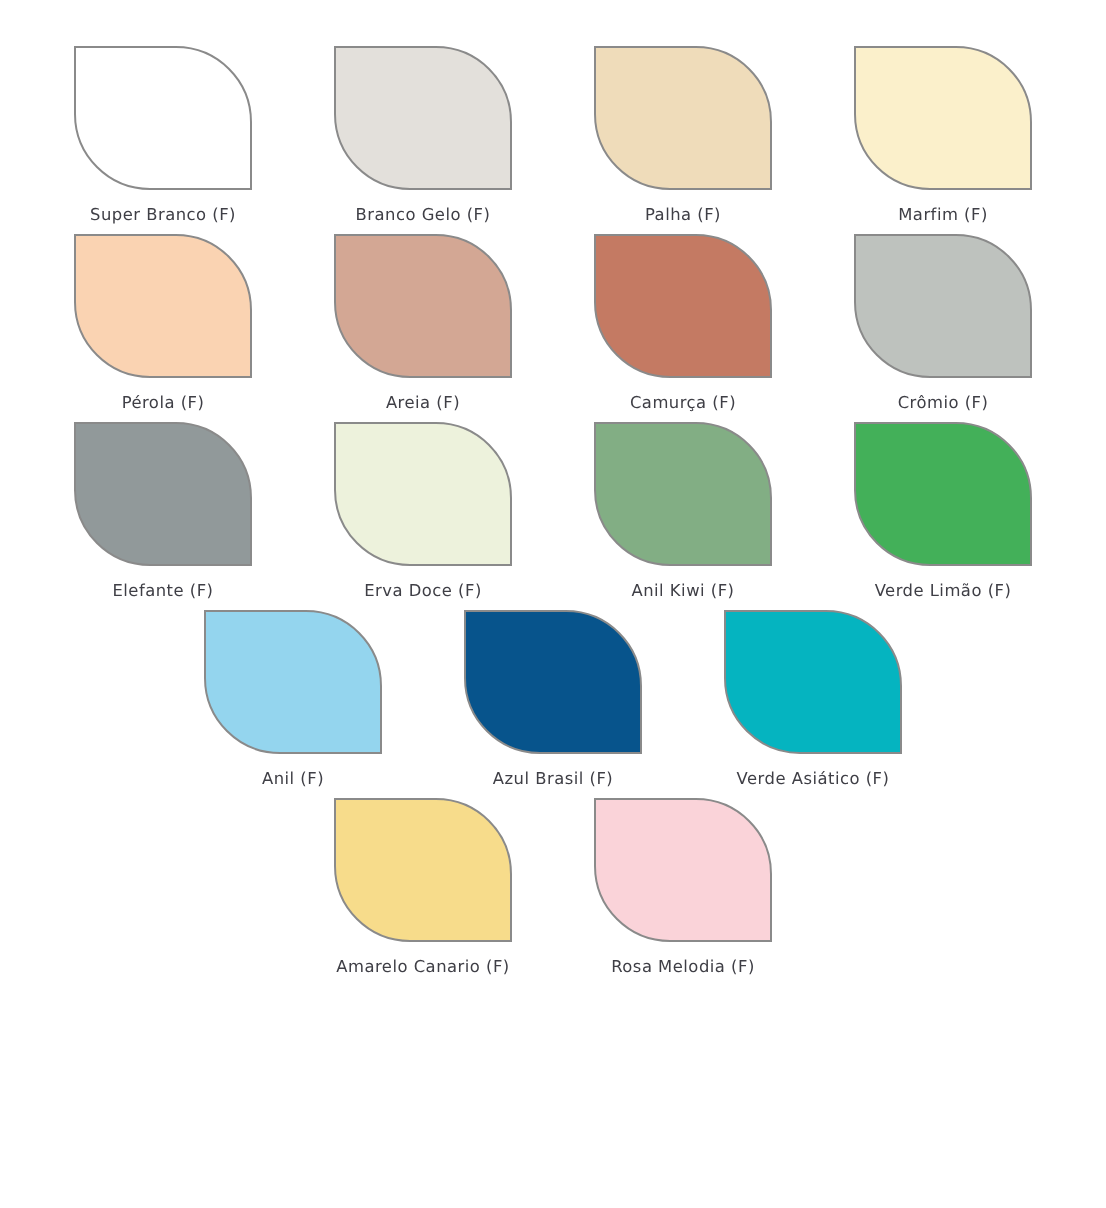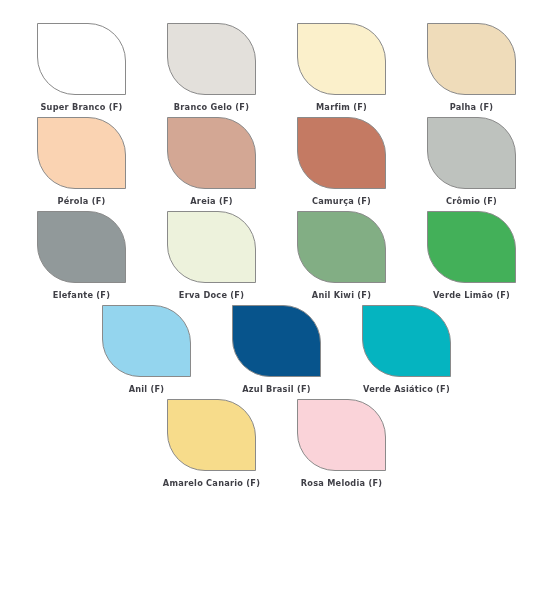--- a/index.html
+++ b/index.html
@@ -22,21 +22,20 @@
     display: flex;
     flex-direction: column;
     align-items: center;
   }
 
   .swatch-row {
     display: flex;
     flex-direction: row;
     justify-content: center;
     width: 100%;
-    font-weight: bold;
   }
 
   .swatch-cell {
     width: 130px;
     display: flex;
     flex-direction: column;
     align-items: center;
     box-sizing: border-box;
   }
 
@@ -83,29 +82,29 @@
         <div class="swatch-label">Super Branco (F)</div>
       </div>
       <div class="swatch-cell">
         <div class="swatch-chip-wrap">
           <div class="swatch-chip" style="background-color: rgb(227, 224, 219); border-color: rgb(138, 138, 138);"></div>
         </div>
         <div class="swatch-label">Branco Gelo (F)</div>
       </div>
       <div class="swatch-cell">
         <div class="swatch-chip-wrap">
+          <div class="swatch-chip" style="background-color: rgb(239, 220, 186); border-color: rgb(138, 138, 138);"></div>
+        </div>
+        <div class="swatch-label">Palha (F)</div>
+      </div>
+      <div class="swatch-cell">
+        <div class="swatch-chip-wrap">
           <div class="swatch-chip" style="background-color: rgb(251, 240, 203); border-color: rgb(138, 138, 138);"></div>
         </div>
         <div class="swatch-label">Marfim (F)</div>
-      </div>
-      <div class="swatch-cell">
-        <div class="swatch-chip-wrap">
-          <div class="swatch-chip" style="background-color: rgb(239, 220, 186); border-color: rgb(138, 138, 138);"></div>
-        </div>
-        <div class="swatch-label">Palha (F)</div>
       </div>
     </div>
     <div class="swatch-row">
       <div class="swatch-cell">
         <div class="swatch-chip-wrap">
           <div class="swatch-chip" style="background-color: rgb(250, 211, 178); border-color: rgb(138, 138, 138);"></div>
         </div>
         <div class="swatch-label">Pérola (F)</div>
       </div>
       <div class="swatch-cell">

